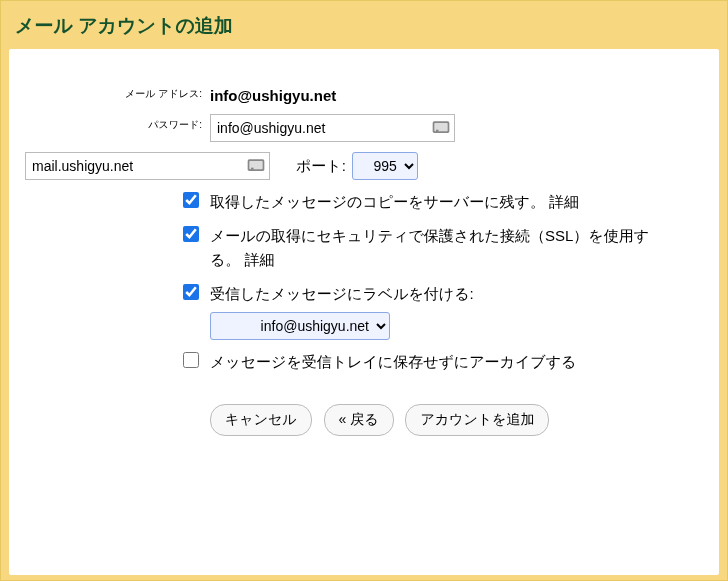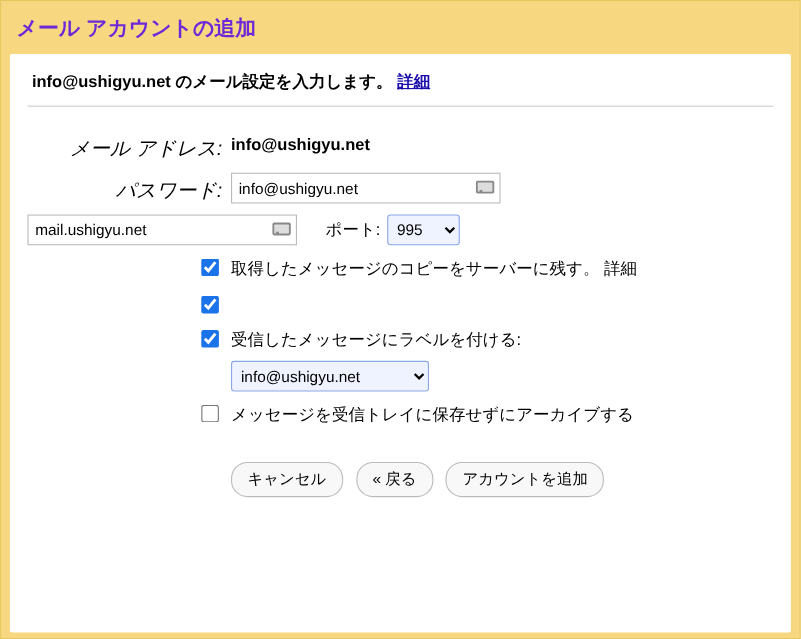--- a/index.html
+++ b/index.html
@@ -13,21 +13,21 @@
     width: 728px;
     height: 581px;
     background: #f7d77f;
     border: 1px solid #e6c760;
     position: relative;
   }
   .title-bar {
     padding: 12px 14px 10px 14px;
     font-size: 19px;
     font-weight: bold;
-    color: #6d28d9;
+    color: #14532d;
   }
   .content {
     margin: 0 8px 8px 8px;
     background: #fff;
     border-radius: 2px;
     padding: 12px 16px 30px 16px;
     height: 526px;
   }
   .subtitle {
     font-size: 15px;
@@ -46,22 +46,21 @@
   .row {
     display: flex;
     align-items: flex-start;
     margin-bottom: 10px;
   }
   .label-col {
     width: 185px;
     text-align: right;
     padding-right: 8px;
     padding-top: 4px;
-    font-size: 18px;
-    font-style: italic;
+    font-size: 10px;
   }
   .value-col {
     flex: 1;
     display: flex;
     align-items: center;
     flex-wrap: wrap;
   }
   .static-value {
     font-weight: bold;
     font-size: 15px;
@@ -93,20 +92,21 @@
     margin-right: 6px;
     font-size: 15px;
   }
   select {
     height: 28px;
     border: 1px solid #8aa7e6;
     border-radius: 3px;
     background: #eef3ff;
     font-size: 14px;
     padding: 2px 4px;
+    text-align: right;
   }
   .port-select { width: 66px; }
   .label-select { width: 180px; margin-top:6px; margin-left:0; }
   .check-row {
     display: flex;
     align-items: flex-start;
     margin: 8px 0 10px 0;
   }
   .check-col {
     width: 185px;
@@ -140,24 +140,20 @@
   }
 </style>
 </head>
 <body>
 
 <div class="window">
   <div class="title-bar">メール アカウントの追加</div>
 
   <div class="content">
 
-    <div class="subtitle">
-      <span>info@ushigyu.net のメール設定を入力します。</span>
-      <a>詳細</a>
-    </div>
 
     <div class="form">
 
       <div class="row">
         <div class="label-col">メール アドレス:</div>
         <div class="value-col">
           <span class="static-value">info@ushigyu.net</span>
         </div>
       </div>
 
@@ -200,20 +196,24 @@
         <div class="check-label">
           <span>取得したメッセージのコピーをサーバーに残す。</span>
           <a>詳細</a>
         </div>
       </div>
 
       <div class="check-row">
         <div class="check-col">
           <input type="checkbox" checked="" style="">
         </div>
+        <div class="check-label">
+          <span>メールの取得にセキュリティで保護された接続（SSL）を使用する。</span>
+          <a>詳細</a>
+        </div>
       </div>
 
       <div class="check-row">
         <div class="check-col">
           <input type="checkbox" checked="" style="">
         </div>
         <div class="check-label">
           <span>受信したメッセージにラベルを付ける:</span><br>
           <select class="label-select">
             <option>info@ushigyu.net</option>

